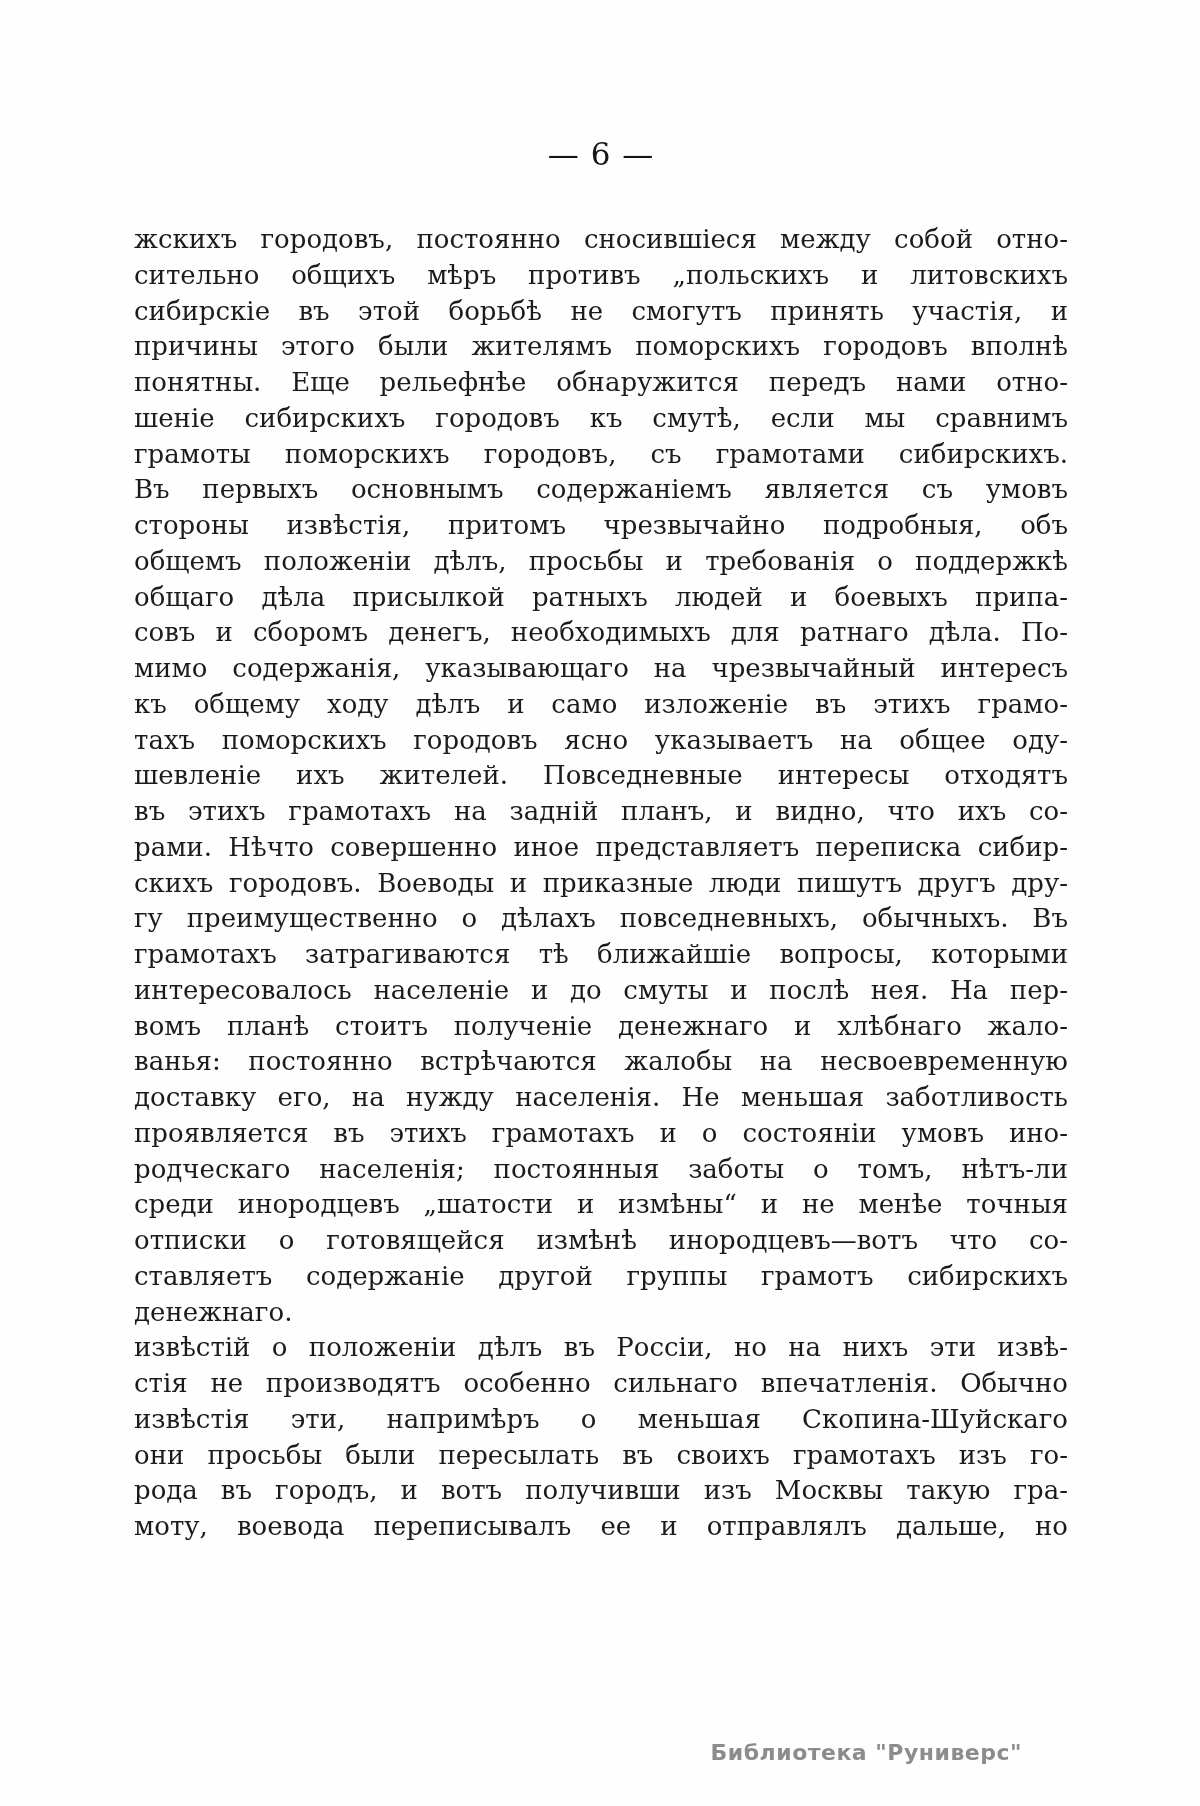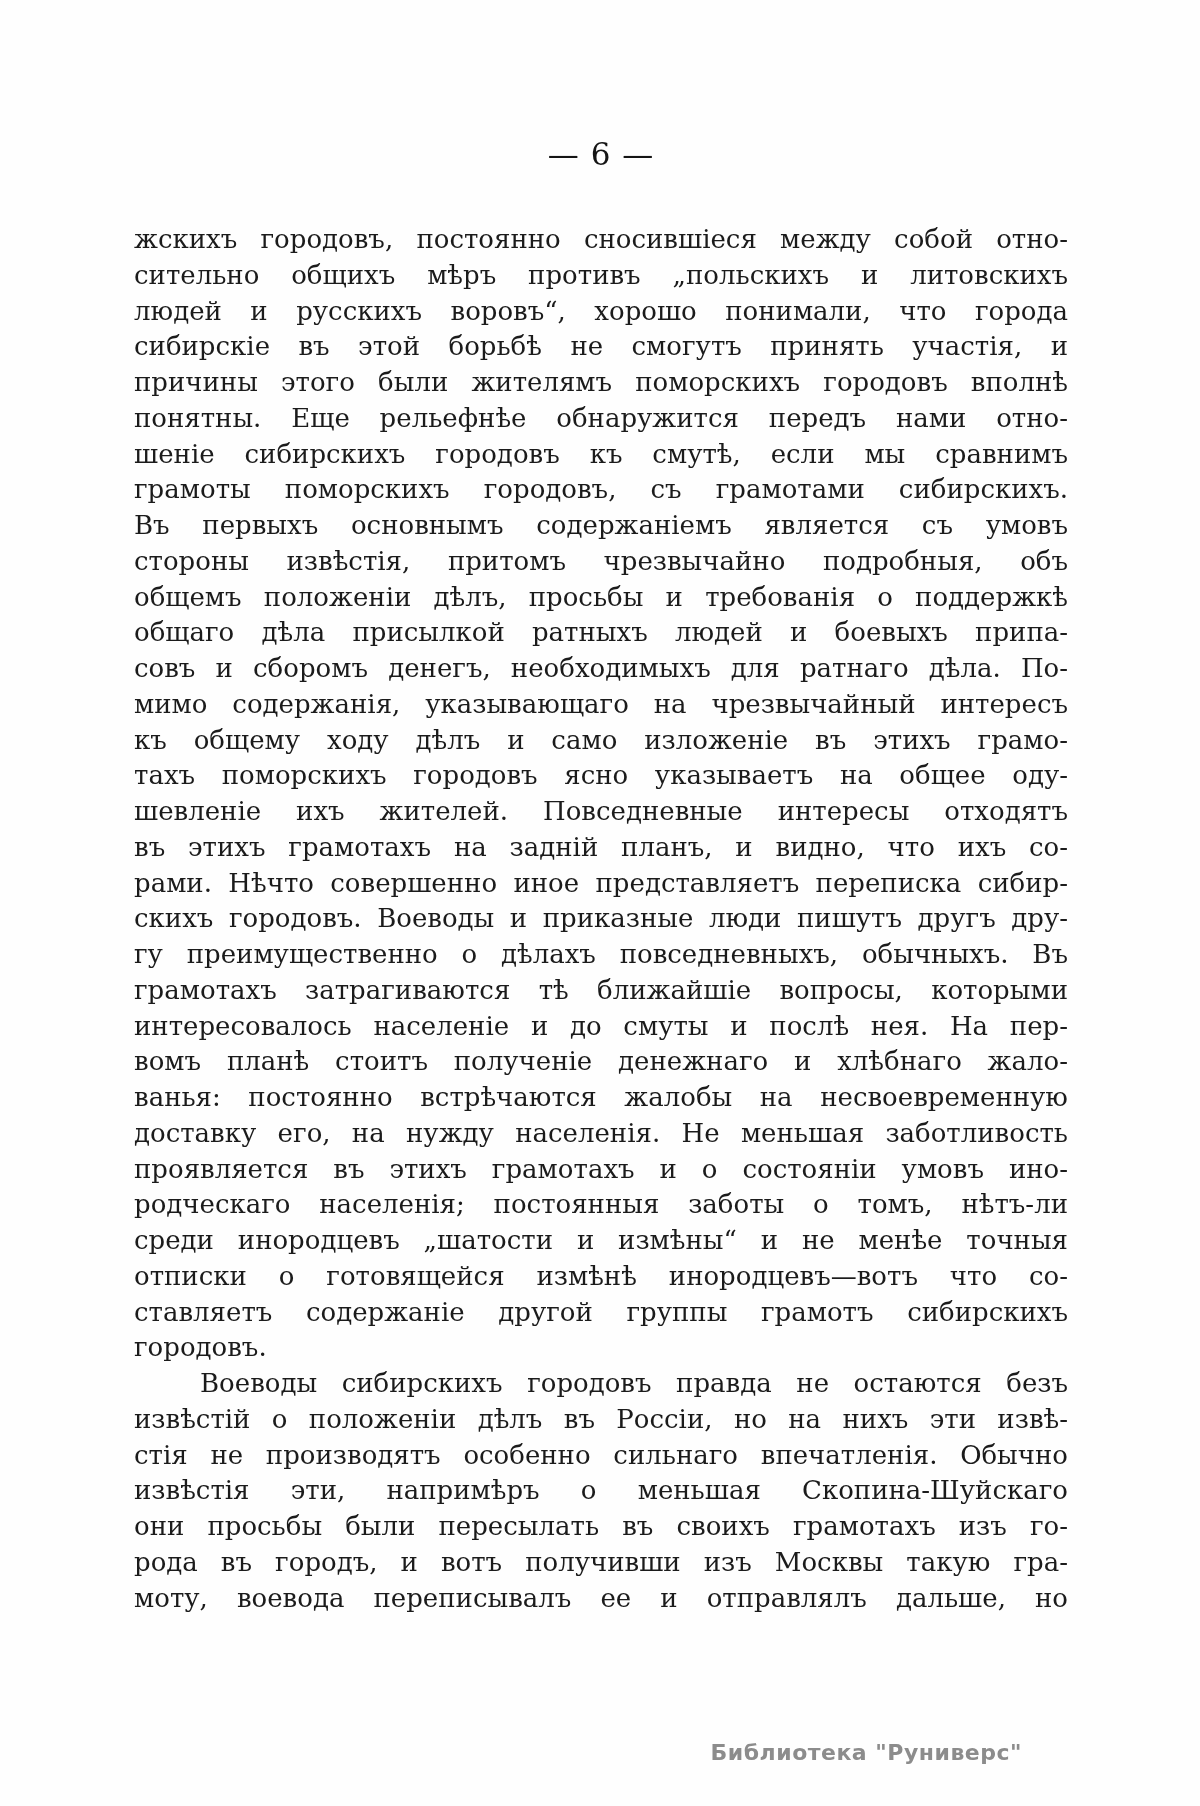--- a/index.html
+++ b/index.html
@@ -63,21 +63,20 @@
 </style>
 </head>
 <body>
 
 <div class="page">
   <div class="page-number">— 6 —</div>
 
   <div class="text-block">
       <div class="line">жскихъ городовъ, постоянно сносившіеся между собой отно-</div>
       <div class="line">сительно общихъ мѣръ противъ „польскихъ и литовскихъ</div>
-      <div class="line">людей и русскихъ воровъ“, хорошо понимали, что города</div>
       <div class="line">сибирскіе въ этой борьбѣ не смогутъ принять участія, и</div>
       <div class="line">причины этого были жителямъ поморскихъ городовъ вполнѣ</div>
       <div class="line">понятны. Еще рельефнѣе обнаружится передъ нами отно-</div>
       <div class="line">шеніе сибирскихъ городовъ къ смутѣ, если мы сравнимъ</div>
       <div class="line">грамоты поморскихъ городовъ, съ грамотами сибирскихъ.</div>
       <div class="line">Въ первыхъ основнымъ содержаніемъ является съ умовъ</div>
       <div class="line">стороны извѣстія, притомъ чрезвычайно подробныя, объ</div>
       <div class="line">общемъ положеніи дѣлъ, просьбы и требованія о поддержкѣ</div>
       <div class="line">общаго дѣла присылкой ратныхъ людей и боевыхъ припа-</div>
       <div class="line">совъ и сборомъ денегъ, необходимыхъ для ратнаго дѣла. По-</div>
@@ -92,22 +91,21 @@
       <div class="line">грамотахъ затрагиваются тѣ ближайшіе вопросы, которыми</div>
       <div class="line">интересовалось населеніе и до смуты и послѣ нея. На пер-</div>
       <div class="line">вомъ планѣ стоитъ полученіе денежнаго и хлѣбнаго жало-</div>
       <div class="line">ванья: постоянно встрѣчаются жалобы на несвоевременную</div>
       <div class="line">доставку его, на нужду населенія. Не меньшая заботливость</div>
       <div class="line">проявляется въ этихъ грамотахъ и о состояніи умовъ ино-</div>
       <div class="line">родческаго населенія; постоянныя заботы о томъ, нѣтъ-ли</div>
       <div class="line">среди инородцевъ „шатости и измѣны“ и не менѣе точныя</div>
       <div class="line">отписки о готовящейся измѣнѣ инородцевъ—вотъ что со-</div>
       <div class="line">ставляетъ содержаніе другой группы грамотъ сибирскихъ</div>
-      <div class="line no-justify">городовъ.</div>
-      <div class="line indent">Воеводы сибирскихъ городовъ правда не остаются безъ</div>
+      <div class="line no-justify">денежнаго.</div>
       <div class="line">извѣстій о положеніи дѣлъ въ Россіи, но на нихъ эти извѣ-</div>
       <div class="line">стія не производятъ особенно сильнаго впечатленія. Обычно</div>
       <div class="line">извѣстія эти, напримѣръ о меньшая Скопина-Шуйскаго</div>
       <div class="line">они просьбы были пересылать въ своихъ грамотахъ изъ го-</div>
       <div class="line">рода въ городъ, и вотъ получивши изъ Москвы такую гра-</div>
       <div class="line">моту, воевода переписывалъ ее и отправлялъ дальше, но</div>
     </div>
 
   <div class="watermark">Библиотека "Руниверс"</div>
 </div>

